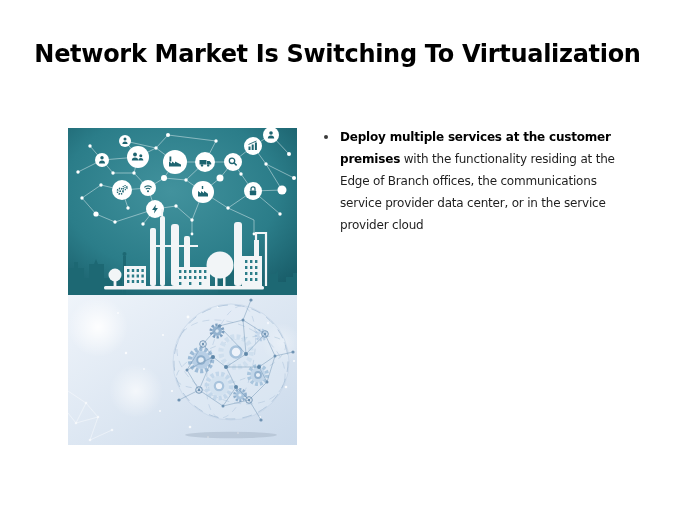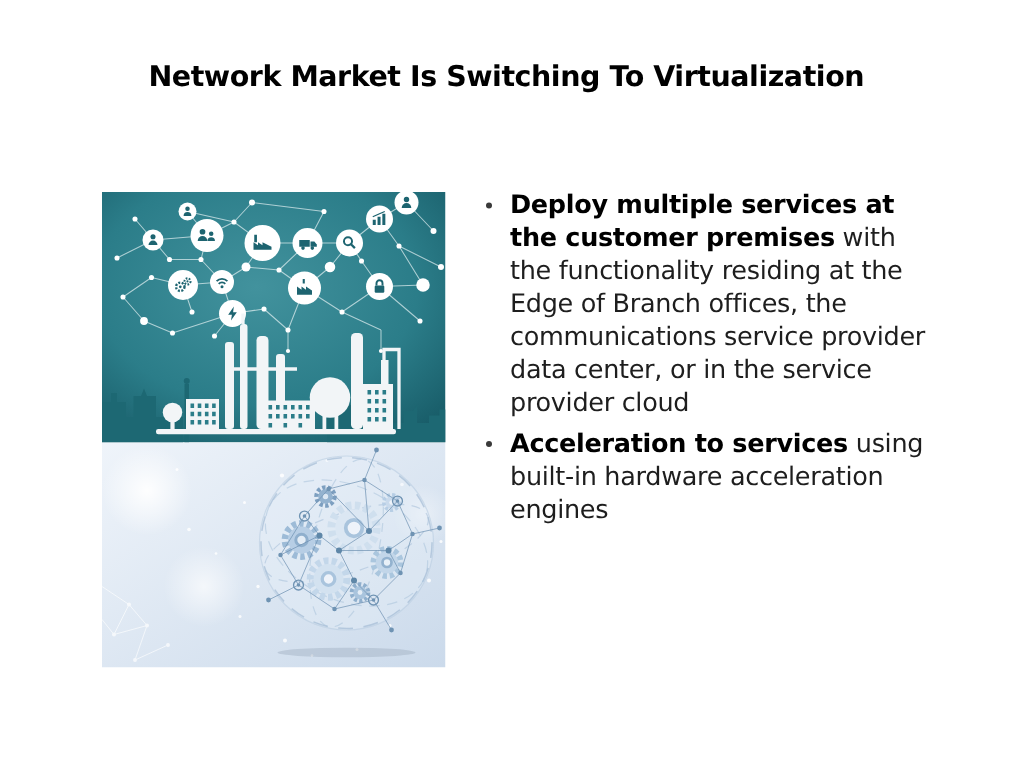--- a/index.html
+++ b/index.html
@@ -3,36 +3,36 @@
 <meta charset="utf-8">
 <style>
   html,body{margin:0;padding:0;}
   body{
     width:675px;height:506px;position:relative;overflow:hidden;
     background:#ffffff;
     font-family:"DejaVu Sans","Liberation Sans",sans-serif;
   }
   .slide-title{
     position:absolute;top:40px;left:0;width:675px;
-    text-align:center;font-size:19px;font-weight:bold;color:#000;
+    text-align:center;font-size:24px;font-weight:bold;color:#000;
     letter-spacing:-0.3px;
   }
   .illustration{
     position:absolute;left:68px;top:128px;width:229px;height:317px;
     font-size:0;line-height:0;
   }
   .illustration svg{display:block;}
   .bullet-list{
     position:absolute;left:322px;top:126px;width:302px;
     margin:0;padding:0;list-style:none;
   }
   .bullet-item{
     display:flex;align-items:flex-start;
     margin:0 0 5px 0;
-    font-size:17px;line-height:22px;color:#1e1e1e;
+    font-size:12px;line-height:22px;color:#1e1e1e;
     letter-spacing:-0.2px;
   }
   .bullet-dot{
     flex:0 0 auto;width:4px;height:4px;border-radius:50%;
     background:#3a3a3a;margin:9px 12px 0 2px;
   }
   .bullet-text{flex:1 1 auto;}
   .bullet-lead{font-weight:bold;color:#000;}
 </style>
 </head>
@@ -386,17 +386,13 @@
       </g>
     </g>
   </svg>
 </div>
 
 <ul class="bullet-list">
   <li class="bullet-item">
     <span class="bullet-dot"></span>
     <span class="bullet-text"><span class="bullet-lead">Deploy multiple services at the customer premises</span><span> with the functionality residing at the Edge of Branch offices, the communications service provider data center, or in the service provider cloud</span></span>
   </li>
-  <li class="bullet-item">
-    <span class="bullet-dot"></span>
-    <span class="bullet-text"><span class="bullet-lead">Acceleration to services</span><span> using built-in hardware acceleration engines</span></span>
-  </li>
 </ul>
 
 </body></html>

